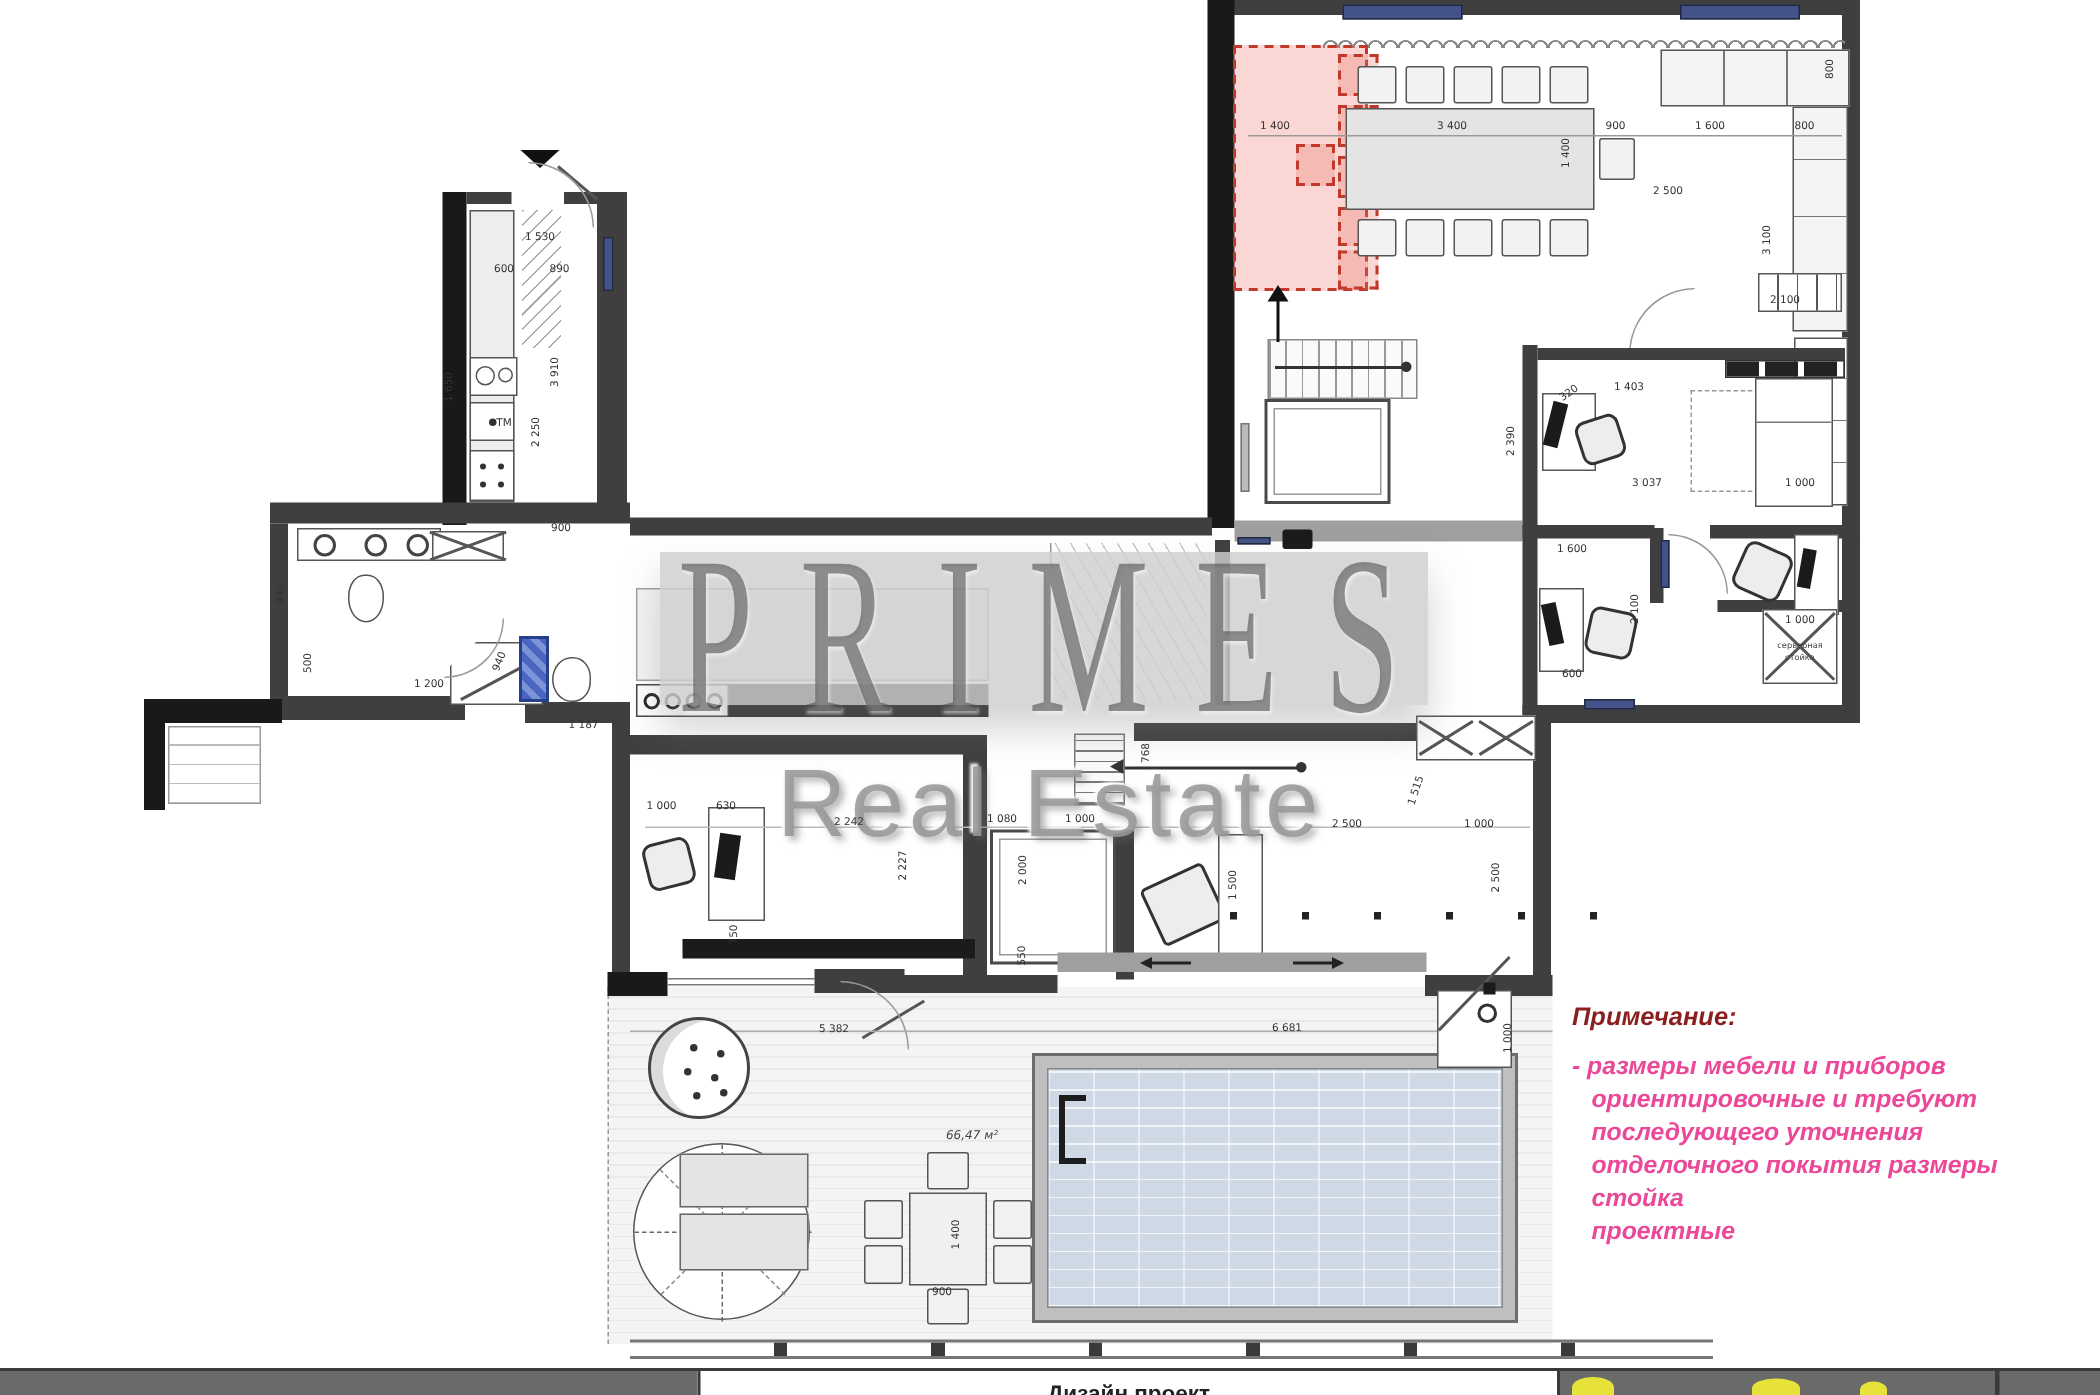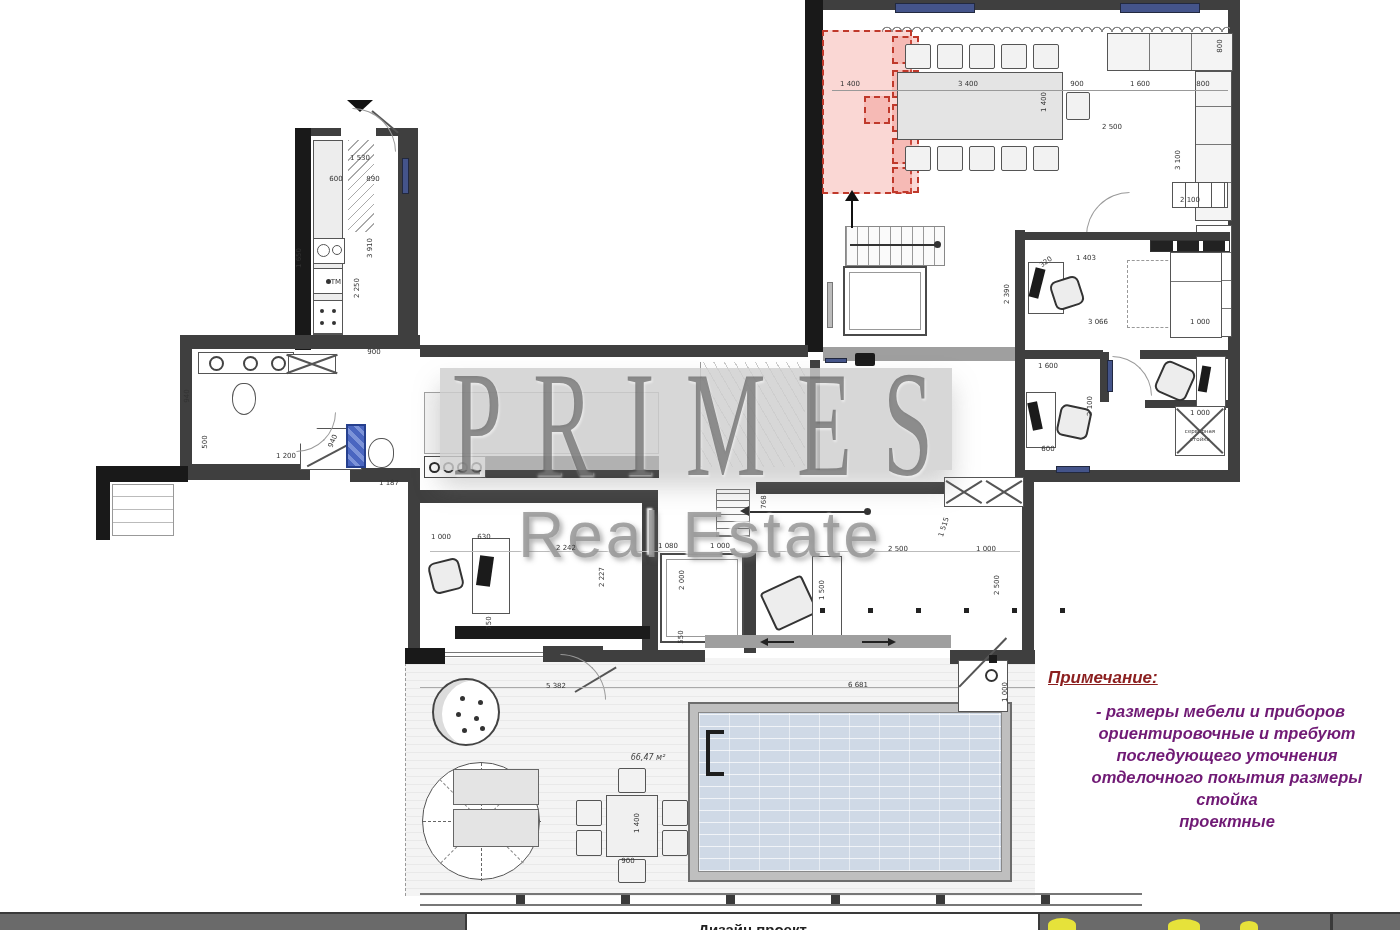--- a/index.html
+++ b/index.html
@@ -19,22 +19,22 @@
   .oc{background:#ededed;border:2px solid #333;border-radius:7px;}
   .blue{background:#44548a;border:1px solid #22293f;}
   .dim{position:absolute;transform:translate(-50%,-50%);font:7px "DejaVu Sans",sans-serif;color:#333;white-space:nowrap;}
   .hatchX{background:repeating-linear-gradient(45deg,transparent 0 5px,#7c93d8 5px 9px),#4a66c0;border:2px solid #26408e;}
   .wave{background-image:radial-gradient(circle at 5px 8px, transparent 4px, #888 4px, #888 5px, transparent 5.6px);background-size:10px 8px;background-repeat:repeat-x;}
   .xline{position:absolute;background:#555;height:1.5px;transform-origin:50% 50%;}
   #wm-band{left:440px;top:368px;width:512px;height:102px;background:rgba(206,206,206,.82);box-shadow:0 16px 24px rgba(130,130,130,.35);}
   #wm-primes{left:452px;top:338px;font:400 150px "Liberation Serif",serif;letter-spacing:52px;color:rgba(70,70,70,.58);transform:scaleX(.60);transform-origin:0 0;white-space:nowrap;text-shadow:2px 2px 3px rgba(255,255,255,.5);}
   #wm-real{left:518px;top:498px;font:400 64px "Liberation Sans",sans-serif;color:rgba(150,150,150,.85);letter-spacing:3px;white-space:nowrap;text-shadow:3px 3px 5px rgba(100,100,100,.5),-2px -2px 2px rgba(255,255,255,.95);}
   #note{left:1048px;top:668px;width:345px;}
-  .note-title{font:italic bold 17px "Liberation Sans",sans-serif;color:#8b1f1f;text-decoration:underline;margin-bottom:12px;display:inline-block;}
-  .note-line{font:italic 600 16.5px "Liberation Sans",sans-serif;color:#701a75;line-height:22px;text-align:center;}
+  .note-title{font:italic bold 17px "Liberation Sans",sans-serif;color:#8b1f1f;margin-bottom:12px;display:inline-block;}
+  .note-line{font:italic 600 16.5px "Liberation Sans",sans-serif;color:#ec4899;line-height:22px;}
   .indent{padding-left:13px;}
   .gap{margin-top:14px;}
   .lbl{position:absolute;font:italic 8px "DejaVu Sans",sans-serif;color:#444;transform:translate(-50%,-50%);white-space:nowrap;}
   .srv-lbl{position:absolute;font:5.5px "DejaVu Sans",sans-serif;color:#444;transform:translate(-50%,-50%);white-space:nowrap;}
   #bar{position:absolute;left:0;top:912px;width:1400px;height:18px;border-top:2px solid #3a3a3a;overflow:hidden;}
   .yb{position:absolute;background:#e6e23a;border-radius:50% 50% 0 0;}
   .dimline{position:absolute;background:#999;height:1px;}
   .dots{position:absolute;height:5px;background:repeating-linear-gradient(90deg,#222 0 5px,transparent 5px 48px);}
   .tri{position:absolute;width:0;height:0;}
 </style>
@@ -280,21 +280,21 @@
       <span class="dim" style="left: 968px; top: 84px;">3 400</span>
       <span class="dim" style="left: 1077px; top: 84px;">900</span>
       <span class="dim" style="left: 1140px; top: 84px;">1 600</span>
       <span class="dim" style="left: 1203px; top: 84px;">800</span>
       <span class="dim" style="left: 1044px; top: 102px; transform: translate(-50%, -50%) rotate(-90deg);">1 400</span>
       <span class="dim" style="left: 1112px; top: 127px;">2 500</span>
       <span class="dim" style="left: 1178px; top: 160px; transform: translate(-50%, -50%) rotate(-90deg);">3 100</span>
       <span class="dim" style="left: 1220px; top: 46px; transform: translate(-50%, -50%) rotate(-90deg);">800</span>
       <span class="dim" style="left: 1046px; top: 262px; transform: translate(-50%, -50%) rotate(-35deg);">320</span>
       <span class="dim" style="left: 1086px; top: 258px;">1 403</span>
-      <span class="dim" style="left: 1098px; top: 322px;">3 066</span>
+      <span class="dim" style="left: 1098px; top: 322px;">3 037</span>
       <span class="dim" style="left: 1200px; top: 322px;">1 000</span>
       <span class="dim" style="left: 1190px; top: 200px;">2 100</span>
       <span class="dim" style="left: 1007px; top: 294px; transform: translate(-50%, -50%) rotate(-90deg);">2 390</span>
       <span class="dim" style="left: 1048px; top: 366px;">1 600</span>
       <span class="dim" style="left: 1090px; top: 406px; transform: translate(-50%, -50%) rotate(-90deg);">2 100</span>
       <span class="dim" style="left: 1048px; top: 449px;">600</span>
       <span class="dim" style="left: 1200px; top: 413px;">1 000</span>
       <span class="dim" style="left: 360px; top: 158px;">1 530</span>
       <span class="dim" style="left: 336px; top: 179px;">600</span>
       <span class="dim" style="left: 373px; top: 179px;">890</span>

